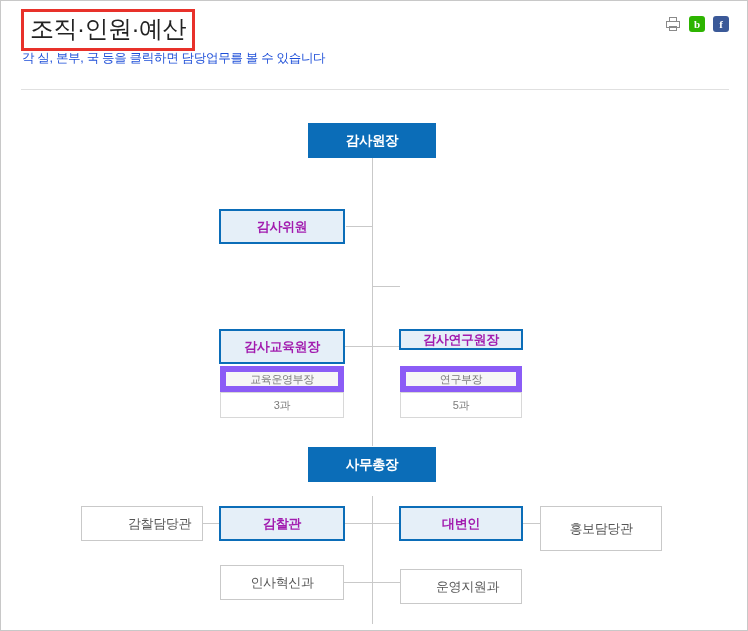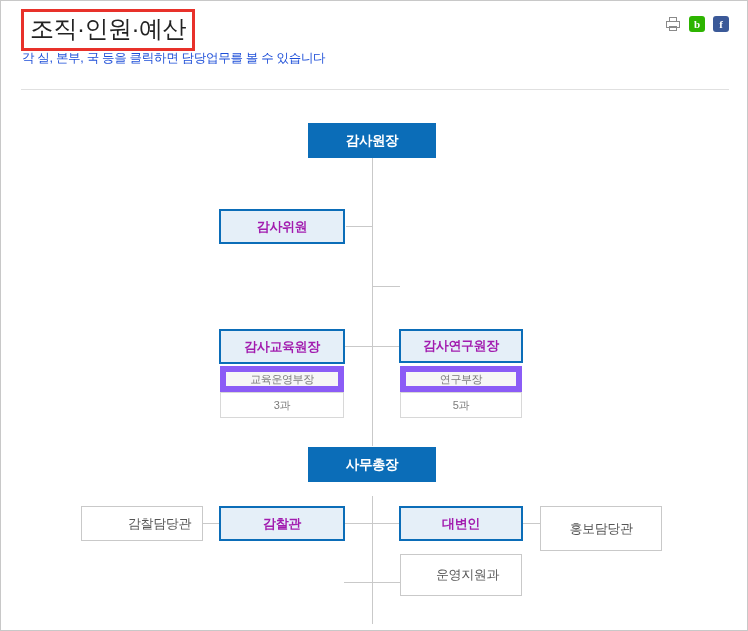--- a/index.html
+++ b/index.html
@@ -188,27 +188,28 @@
 
     <div class="node lv1" style="left:307px; top:22px; width:128px; height:35px;">감사원장</div>
 
     <div class="node lv2" style="left:218px; top:208px; width:126px; height:35px; top:108px;">감사위원</div>
 
 
     <div class="node lv2" style="left:218px; top:228px; width:126px; height:35px;">감사교육원장</div>
     <div class="node sub" style="left:219px; top:265px; width:124px; height:26px;">교육운영부장</div>
     <div class="node sub2" style="left:219px; top:291px; width:124px; height:26px;">3과</div>
 
-    <div class="node lv2" style="left:398px; top:228px; width:124px; height:34px;">감사연구원장</div>
+    <div class="node lv2" style="left:398px; top:228px; width:124px; height:21px;">감사연구원장</div>
     <div class="node sub" style="left:399px; top:265px; width:122px; height:26px;">연구부장</div>
     <div class="node sub2" style="left:399px; top:291px; width:122px; height:26px;">5과</div>
 
     <div class="node lv1" style="left:307px; top:346px; width:128px; height:35px;">사무총장</div>
 
     <div class="node plain" style="left:80px; top:405px; width:122px; height:35px;padding-left:35px;">감찰담당관</div>
     <div class="node lv2" style="left:218px; top:405px; width:126px; height:35px;">감찰관</div>
     <div class="node lv2" style="left:398px; top:405px; width:124px; height:35px;">대변인</div>
     <div class="node plain" style="left:539px; top:405px; width:122px; height:45px;">홍보담당관</div>
 
-    <div class="node plain" style="left:399px; top:453px; width:122px; height:42px;padding-left:13px;">운영지원과</div>
+    <div class="node plain" style="left:219px; top:464px; width:124px; height:35px;">인사혁신과</div>
+    <div class="node plain" style="left:399px; top:468px; width:122px; height:35px;padding-left:13px;">운영지원과</div>
 
   </div>
 </div>
 
 </body></html>

